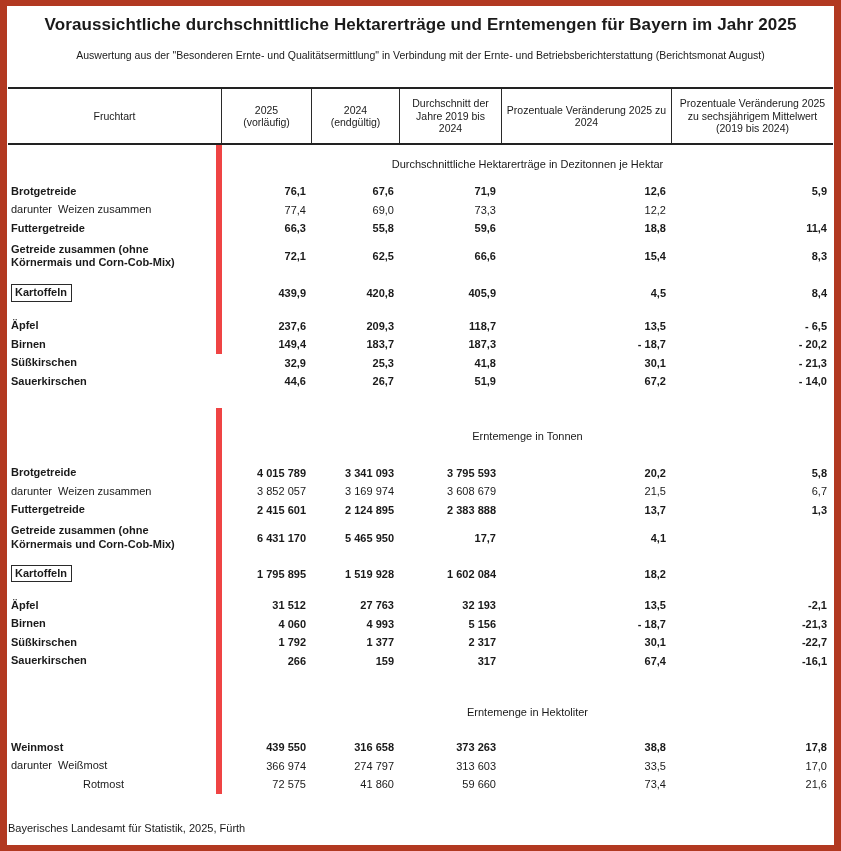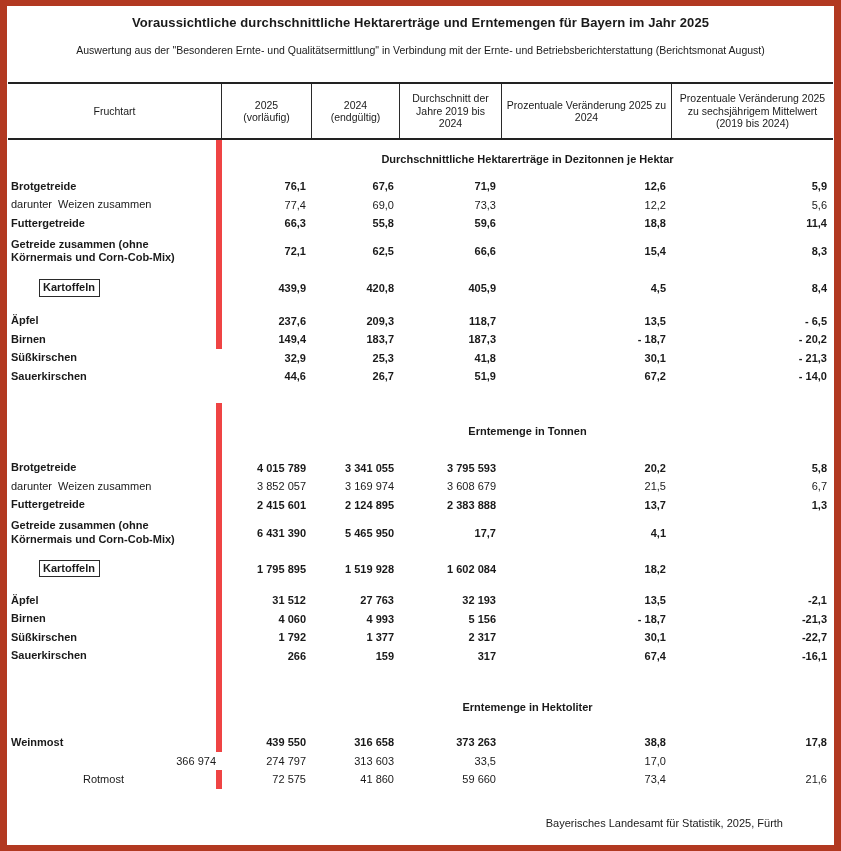--- a/index.html
+++ b/index.html
@@ -1,33 +1,33 @@
 <!DOCTYPE html>
 <html><head>
 <meta charset="utf-8">
 <style>
   html,body{margin:0;padding:0;background:#fff;}
   body{width:841px;height:851px;overflow:hidden;font-family:"Liberation Sans",sans-serif;color:#1a1a1a;}
   .frame{box-sizing:border-box;width:841px;height:851px;border:6px solid #b23921;border-left-width:7px;border-right-width:7px;background:#fff;padding:0 1px;}
-  .title{margin-top:9px;text-align:center;font-size:13px;font-weight:bold;letter-spacing:.1px;}
+  .title{margin-top:9px;text-align:center;font-size:17px;font-weight:bold;letter-spacing:.1px;}
   .subtitle{margin-top:14px;text-align:center;font-size:10.5px;}
   .tbl{margin-top:26px;width:825px;font-size:11px;}
   .thead,.tr{display:grid;grid-template-columns:214px 90px 88px 102px 170px 161px;}
   .thead{box-sizing:border-box;height:58px;border-top:2px solid #222;border-bottom:2px solid #222;}
   .th{display:flex;align-items:center;justify-content:center;text-align:center;font-size:10.5px;line-height:12.5px;border-right:1px solid #2a2a2a;padding:2px 4px;white-space:pre-line;}
   .th:last-child{border-right:none;}
   .td{display:flex;align-items:center;box-sizing:border-box;}
   .label{padding-left:3px;white-space:pre-wrap;line-height:13.5px;}
   .vl{border-right:6px solid #ef4444;}
   .num{justify-content:flex-end;padding-right:6px;font-variant-numeric:tabular-nums;}
   .tr.b .td{font-weight:bold;}
   .ind{padding-left:75px;}
-  .box{display:inline-block;border:1px solid #2a2a2a;padding:1px 4px 1px 3px;margin-left:28px;}
-  .shead-text{grid-column:2 / 7;display:flex;align-items:center;justify-content:center;font-weight:bold;text-align:right;}
-  .footer{margin-top:28px;text-align:right;padding-right:50px;font-size:11px;}
+  .box{display:inline-block;border:1px solid #2a2a2a;padding:1px 4px 1px 3px;}
+  .shead-text{grid-column:2 / 7;display:flex;align-items:center;justify-content:center;font-weight:normal;text-align:right;}
+  .footer{margin-top:28px;padding-right:50px;font-size:11px;}
 </style>
 </head>
 <body>
 
 <div class="frame">
   <div class="title">Voraussichtliche durchschnittliche Hektarerträge und Erntemengen für Bayern im Jahr 2025</div>
   <div class="subtitle">Auswertung aus der "Besonderen Ernte- und Qualitätsermittlung" in Verbindung mit der Ernte- und Betriebsberichterstattung (Berichtsmonat August)</div>
 
   <div class="tbl">
     <div class="thead">
@@ -52,21 +52,20 @@
           <div class="td num">71,9</div>
           <div class="td num">12,6</div>
           <div class="td num">5,9</div>
         </div>
         <div class="tr" style="height: 18.5px;">
           <div class="td label vl">darunter  Weizen zusammen</div>
           <div class="td num">77,4</div>
           <div class="td num">69,0</div>
           <div class="td num">73,3</div>
           <div class="td num">12,2</div>
-          <div class="td num">5,6</div>
         </div>
         <div class="tr b" style="height: 18.5px;">
           <div class="td label vl">Futtergetreide</div>
           <div class="td num">66,3</div>
           <div class="td num">55,8</div>
           <div class="td num">59,6</div>
           <div class="td num">18,8</div>
           <div class="td num">11,4</div>
         </div>
         <div class="tr b" style="height: 37px;">
@@ -127,21 +126,21 @@
         <div class="tr" style="height: 17px;">
           <div class="td label"></div>
         </div>
         <div class="tr" style="height: 56px;">
           <div class="td label vl"></div>
           <div class="td shead-text">Erntemenge in Tonnen</div>
         </div>
         <div class="tr b" style="height: 18.5px;">
           <div class="td label vl">Brotgetreide</div>
           <div class="td num">4 015 789</div>
-          <div class="td num">3 341 055</div>
+          <div class="td num">3 341 093</div>
           <div class="td num">3 795 593</div>
           <div class="td num">20,2</div>
           <div class="td num">5,8</div>
         </div>
         <div class="tr" style="height: 18.5px;">
           <div class="td label vl">darunter  Weizen zusammen</div>
           <div class="td num">3 852 057</div>
           <div class="td num">3 169 974</div>
           <div class="td num">3 608 679</div>
           <div class="td num">21,5</div>
@@ -151,21 +150,21 @@
           <div class="td label vl">Futtergetreide</div>
           <div class="td num">2 415 601</div>
           <div class="td num">2 124 895</div>
           <div class="td num">2 383 888</div>
           <div class="td num">13,7</div>
           <div class="td num">1,3</div>
         </div>
         <div class="tr b" style="height: 37px;">
           <div class="td label vl">Getreide zusammen (ohne
 Körnermais und Corn-Cob-Mix)</div>
-          <div class="td num">6 431 390</div>
+          <div class="td num">6 431 170</div>
           <div class="td num">5 465 950</div>
           <div class="td num">17,7</div>
           <div class="td num">4,1</div>
         </div>
         <div class="tr" style="height: 8px;">
           <div class="td label vl"></div>
         </div>
         <div class="tr b" style="height: 19px;">
           <div class="td label vl"><div class="box">Kartoffeln</div></div>
           <div class="td num">1 795 895</div>
@@ -217,20 +216,21 @@
         </div>
         <div class="tr b" style="height: 18.5px;">
           <div class="td label vl">Weinmost</div>
           <div class="td num">439 550</div>
           <div class="td num">316 658</div>
           <div class="td num">373 263</div>
           <div class="td num">38,8</div>
           <div class="td num">17,8</div>
         </div>
         <div class="tr" style="height: 18.5px;">
+          <div class="td label vl">darunter  Weißmost</div>
           <div class="td num">366 974</div>
           <div class="td num">274 797</div>
           <div class="td num">313 603</div>
           <div class="td num">33,5</div>
           <div class="td num">17,0</div>
         </div>
         <div class="tr" style="height: 18.5px;">
           <div class="td label vl ind">Rotmost</div>
           <div class="td num">72 575</div>
           <div class="td num">41 860</div>

